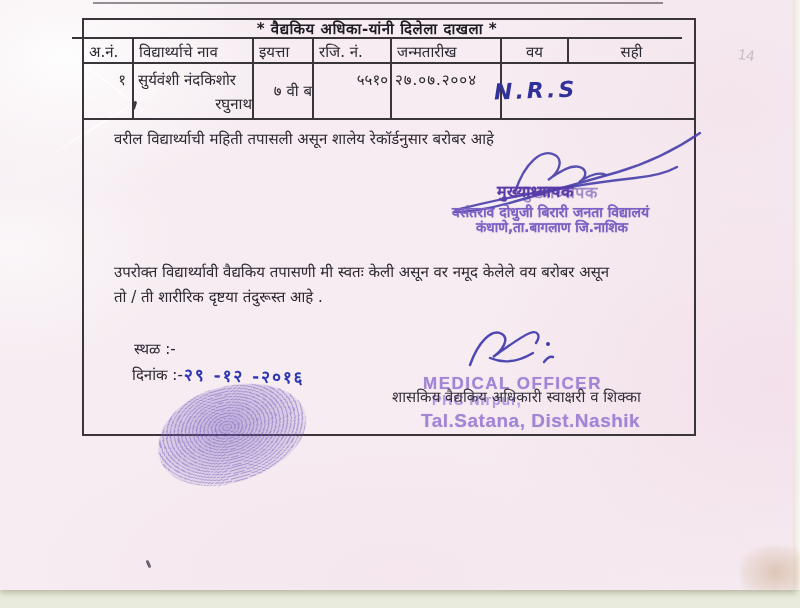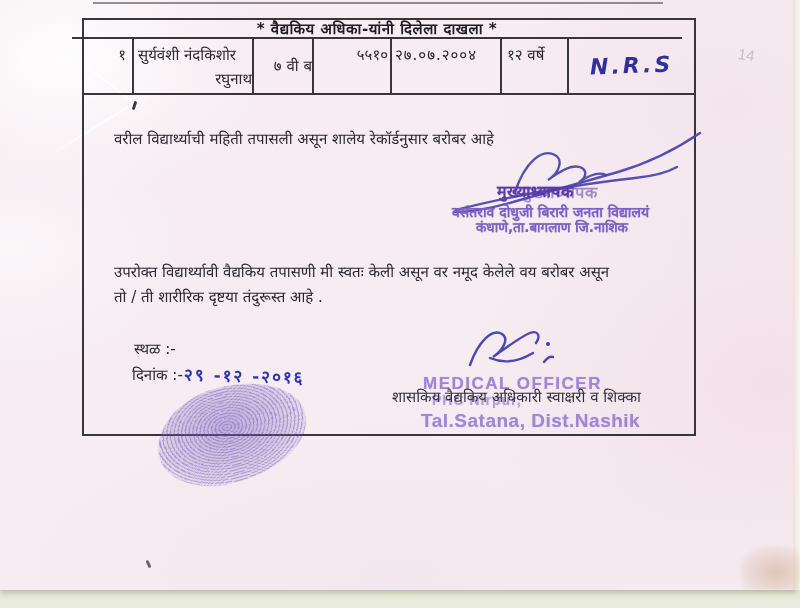--- a/index.html
+++ b/index.html
@@ -118,31 +118,39 @@
 
 <div class="scan">
   <div class="paper">
     <div class="crease c1"></div>
     <div class="crease c2"></div>
     <div class="toprule"></div>
 
     <div class="cert-box">
       <div class="title-band">* वैद्यकिय अधिका-यांनी दिलेला दाखला *</div>
 
+      <div class="tbl-row hdr">
+        <div>अ.नं.</div>
+        <div>विद्यार्थ्याचे नाव</div>
+        <div>इयत्ता</div>
+        <div>रजि. नं.</div>
+        <div>जन्मतारीख</div>
+        <div class="ctr">वय</div>
+        <div class="ctr">सही</div>
+      </div>
 
       <div class="tbl-row datarow">
         <div class="cell-sr">१</div>
         <div class="cell-name">
           <div>सुर्यवंशी नंदकिशोर</div>
           <div class="l2">रघुनाथ</div>
         </div>
         <div class="cell-class">७ वी ब</div>
         <div class="cell-reg">५५१०</div>
         <div class="cell-dob">२७.०७.२००४</div>
-        <div class="cell-age">१२ वर्षे</div>
         <div class="cell-sign">
           <span class="nrs">N.R.S</span>
         </div>
       </div>
     </div>
 
     <div class="ptext note1">वरील विद्यार्थ्याची महिती तपासली असून शालेय रेकॉर्डनुसार बरोबर आहे</div>
 
     <svg class="sig sig-hm" width="270" height="100" viewBox="0 0 270 100">
       <path d="M 260 13 C 235 30, 205 44, 178 52 C 150 60, 115 70, 80 80 C 60 86, 35 92, 14 92"></path>

